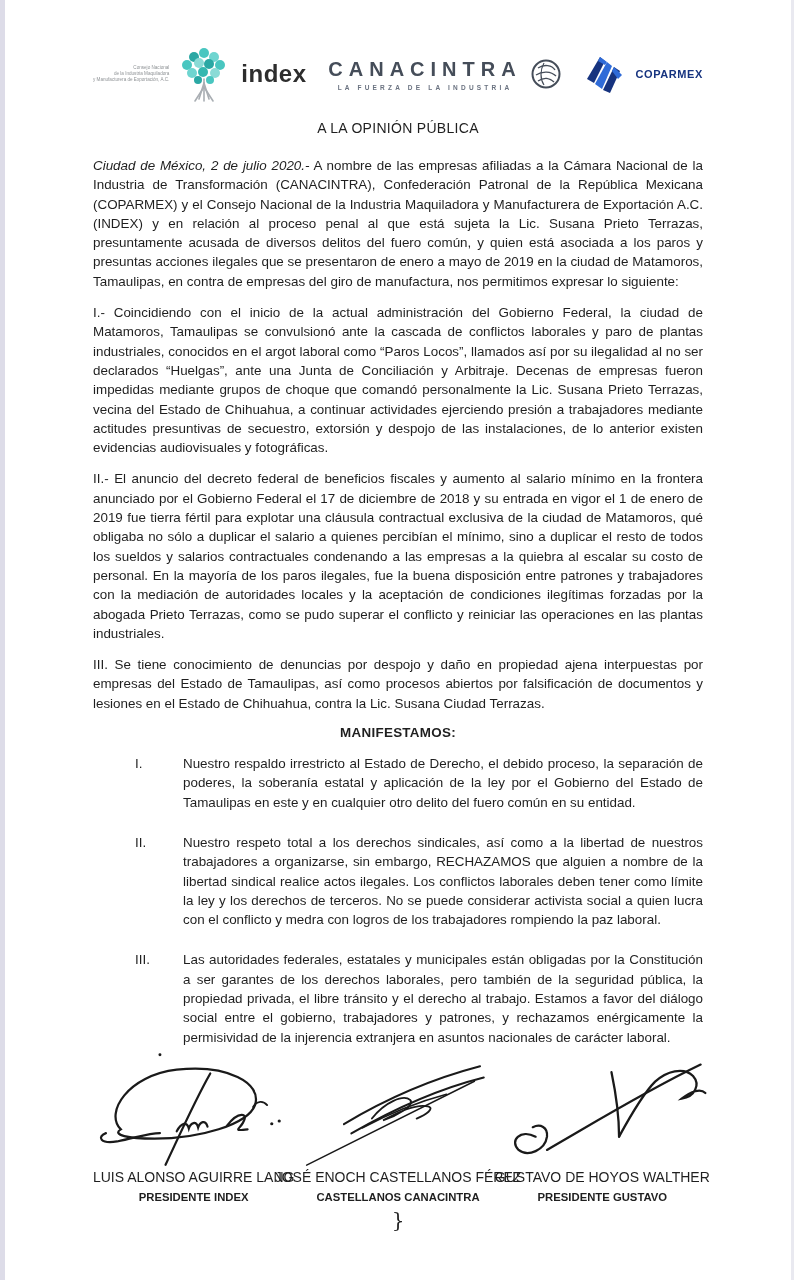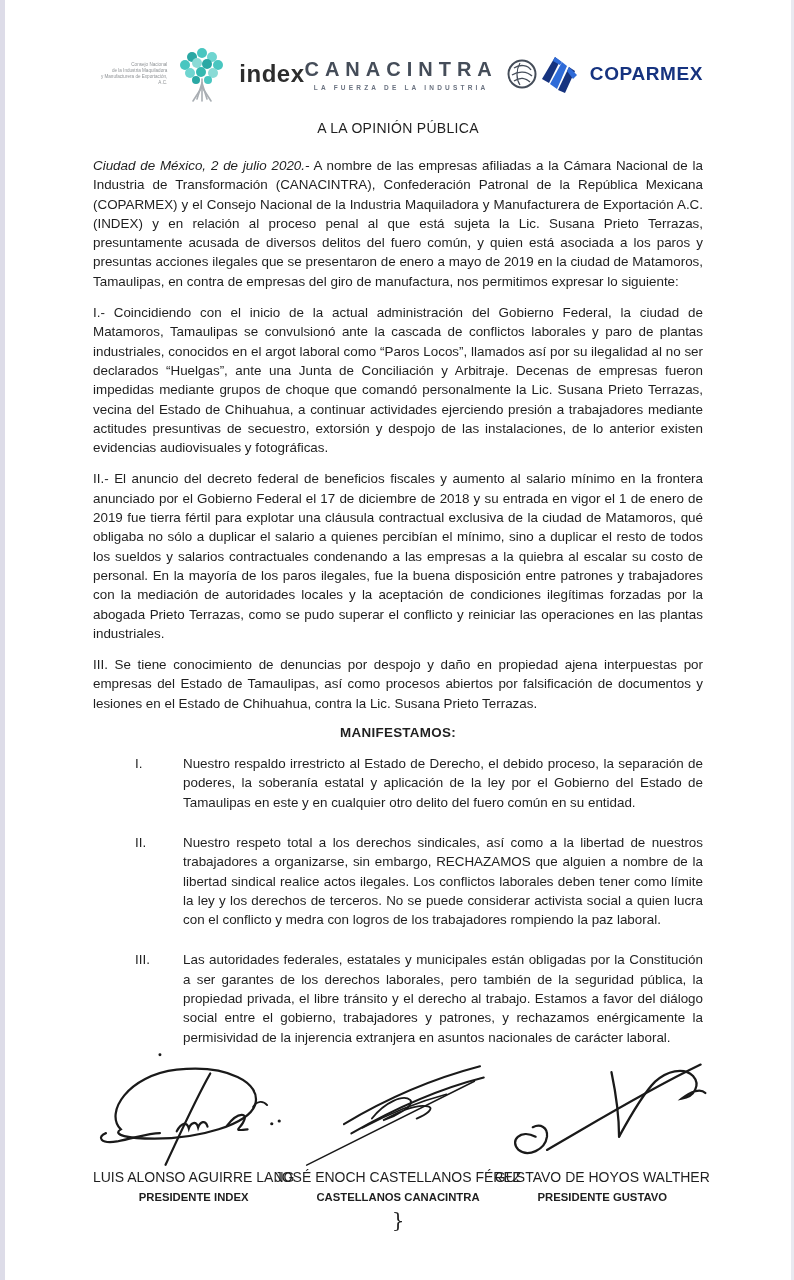--- a/index.html
+++ b/index.html
@@ -42,21 +42,21 @@
   .logo-canacintra { display:flex; align-items:center; gap:8px; }
   .cana-text { display:flex; flex-direction:column; align-items:center; }
   .cana-word {
     font-size:20px; font-weight:700; color:#454d59; letter-spacing:6px;
   }
   .cana-tag {
     font-size:6.5px; font-weight:700; color:#6a7280; letter-spacing:3.2px; margin-top:3px;
   }
   .logo-coparmex { display:flex; align-items:center; gap:8px; }
   .coparmex-word {
-    font-size:19px; font-weight:800; color:#16337f; letter-spacing:0.6px;
+    font-size:11px; font-weight:800; color:#16337f; letter-spacing:0.6px;
   }
   svg { overflow:visible; display:block; }
 
   
   .doc-title {
     text-align:center; font-weight:400; font-size:14px; letter-spacing:0.3px;
     margin:10px 0 20px 0;
   }
   p.body-par {
     font-size:13.4px; line-height:19.3px; text-align:justify;
@@ -169,21 +169,21 @@
     </div>
   </div>
 
   <div class="doc-title">A LA OPINIÓN PÚBLICA</div>
 
   <p class="body-par"><span class="lead-italic">Ciudad de México, 2 de julio 2020.-</span><span> A nombre de las empresas afiliadas a la Cámara Nacional de la Industria de Transformación (CANACINTRA), Confederación Patronal de la República Mexicana (COPARMEX) y el Consejo Nacional de la Industria Maquiladora y Manufacturera de Exportación A.C. (INDEX) y en relación al proceso penal al que está sujeta la Lic. Susana Prieto Terrazas, presuntamente acusada de diversos delitos del fuero común, y quien está asociada a los paros y presuntas acciones ilegales que se presentaron de enero a mayo de 2019 en la ciudad de Matamoros, Tamaulipas, en contra de empresas del giro de manufactura, nos permitimos expresar lo siguiente:</span></p>
 
 
   <p class="body-par">I.- Coincidiendo con el inicio de la actual administración del Gobierno Federal, la ciudad de Matamoros, Tamaulipas se convulsionó ante la cascada de conflictos laborales y paro de plantas industriales, conocidos en el argot laboral como “Paros Locos”, llamados así por su ilegalidad al no ser declarados “Huelgas”, ante una Junta de Conciliación y Arbitraje. Decenas de empresas fueron impedidas mediante grupos de choque que comandó personalmente la Lic. Susana Prieto Terrazas, vecina del Estado de Chihuahua, a continuar actividades ejerciendo presión a trabajadores mediante actitudes presuntivas de secuestro, extorsión y despojo de las instalaciones, de lo anterior existen evidencias audiovisuales y fotográficas.</p>
   <p class="body-par">II.- El anuncio del decreto federal de beneficios fiscales y aumento al salario mínimo en la frontera anunciado por el Gobierno Federal el 17 de diciembre de 2018 y su entrada en vigor el 1 de enero de 2019 fue tierra fértil para explotar una cláusula contractual exclusiva de la ciudad de Matamoros, qué obligaba no sólo a duplicar el salario a quienes percibían el mínimo, sino a duplicar el resto de todos los sueldos y salarios contractuales condenando a las empresas a la quiebra al escalar su costo de personal. En la mayoría de los paros ilegales, fue la buena disposición entre patrones y trabajadores con la mediación de autoridades locales y la aceptación de condiciones ilegítimas forzadas por la abogada Prieto Terrazas, como se pudo superar el conflicto y reiniciar las operaciones en las plantas industriales.</p>
-  <p class="body-par">III. Se tiene conocimiento de denuncias por despojo y daño en propiedad ajena interpuestas por empresas del Estado de Tamaulipas, así como procesos abiertos por falsificación de documentos y lesiones en el Estado de Chihuahua, contra la Lic. Susana Prieto Terrazas.</p>
+  <p class="body-par">III. Se tiene conocimiento de denuncias por despojo y daño en propiedad ajena interpuestas por empresas del Estado de Tamaulipas, así como procesos abiertos por falsificación de documentos y lesiones en el Estado de Chihuahua, contra la Lic. Susana Ciudad Terrazas.</p>
 
   <div class="section-heading bold">MANIFESTAMOS:</div>
 
   <div class="mf-item">
     <div class="mf-num">I.</div>
     <div class="mf-text">Nuestro respaldo irrestricto al Estado de Derecho, el debido proceso, la separación de poderes, la soberanía estatal y aplicación de la ley por el Gobierno del Estado de Tamaulipas en este y en cualquier otro delito del fuero común en su entidad.</div>
   </div>
   <div class="mf-item">
     <div class="mf-num">II.</div>
     <div class="mf-text">Nuestro respeto total a los derechos sindicales, así como a la libertad de nuestros trabajadores a organizarse, sin embargo, RECHAZAMOS que alguien a nombre de la libertad sindical realice actos ilegales. Los conflictos laborales deben tener como límite la ley y los derechos de terceros. No se puede considerar activista social a quien lucra con el conflicto y medra con logros de los trabajadores rompiendo la paz laboral.</div>

